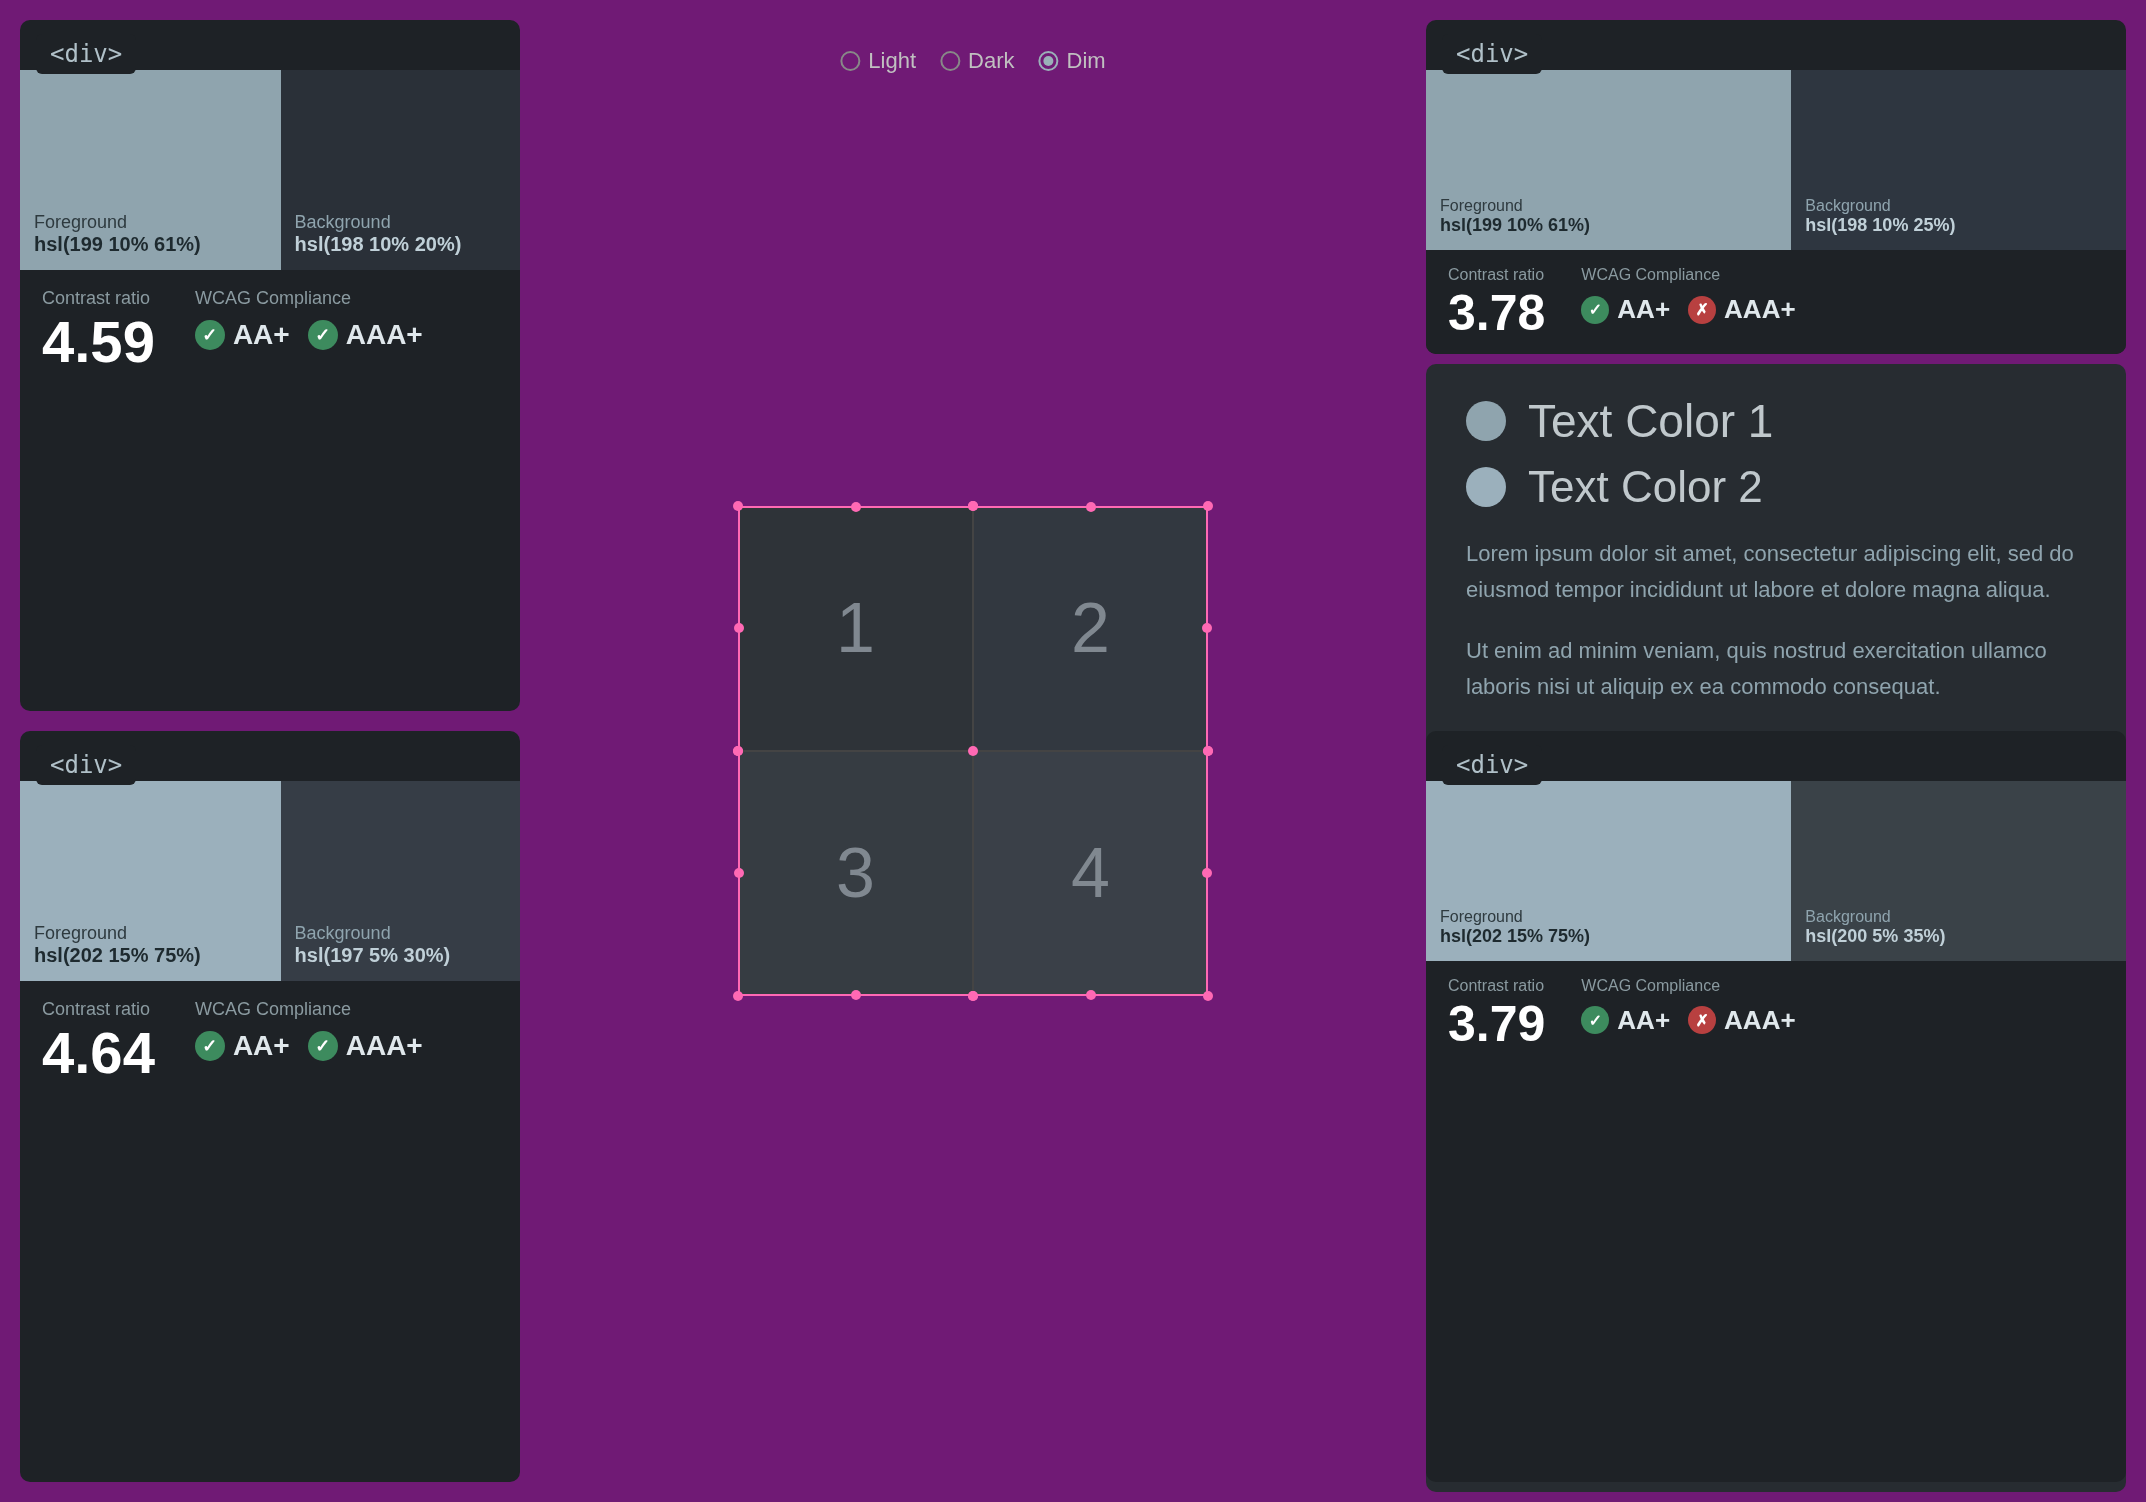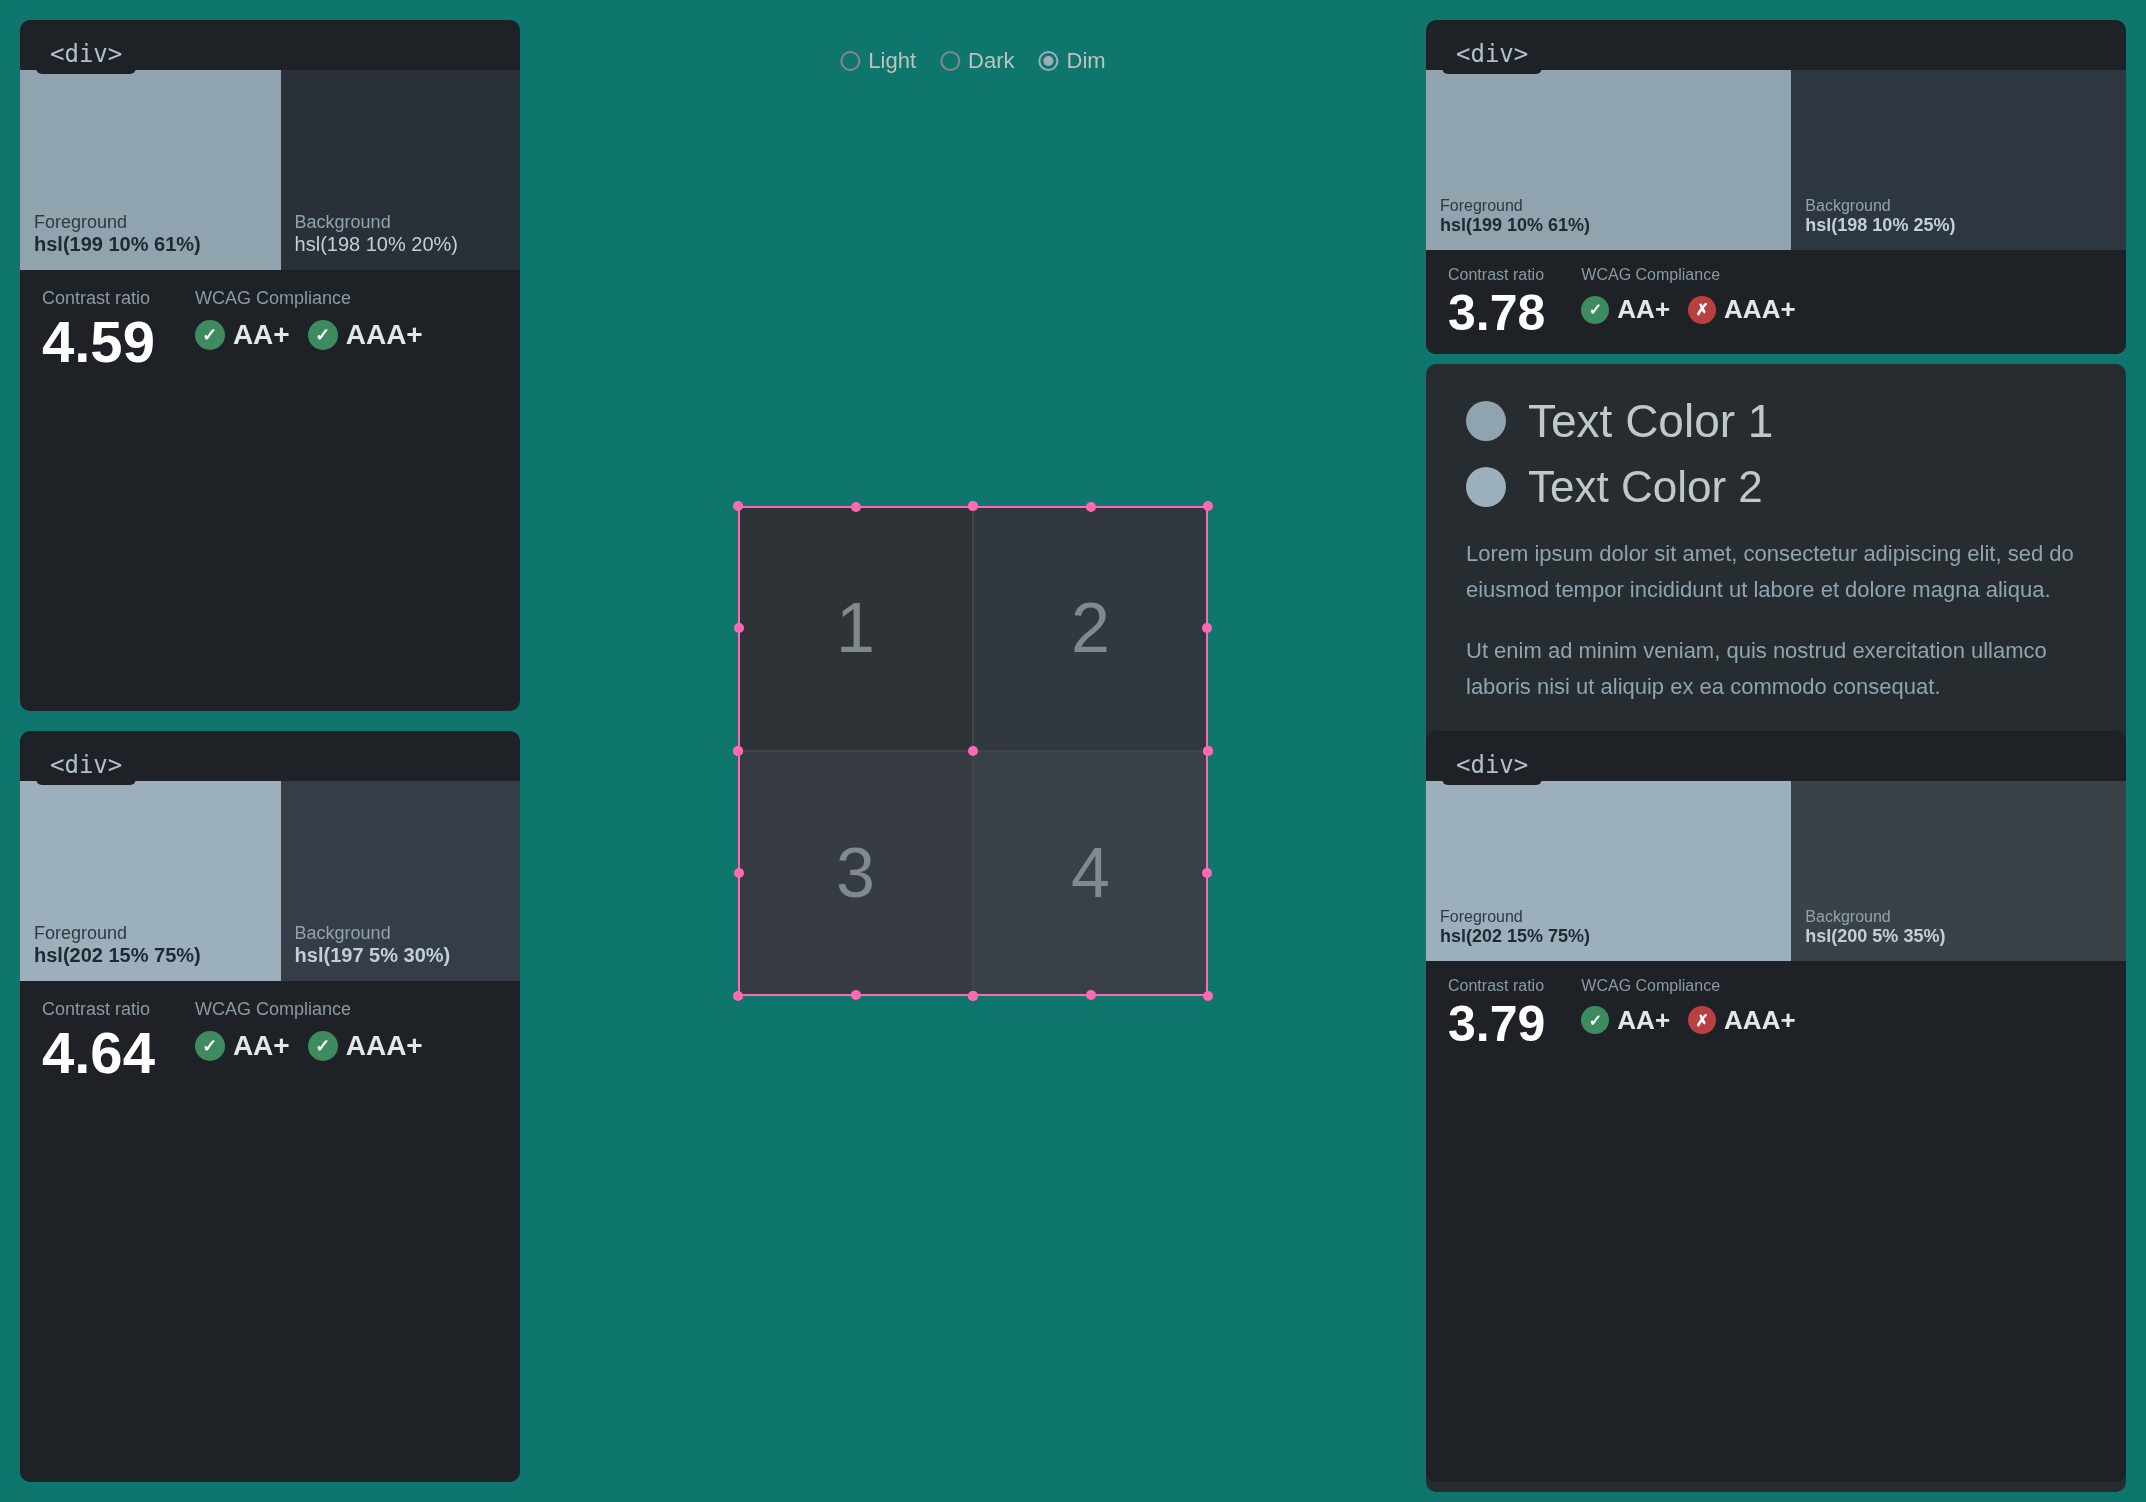--- a/index.html
+++ b/index.html
@@ -9,32 +9,32 @@
       color: #e0e0e0;
       width: 2146px;
       height: 1502px;
       overflow: hidden;
       position: relative;
     }
   </style>
 </head>
 <body>
 
-<div style="display:grid; grid-template-columns:530px 1fr 730px; grid-template-rows: 48% 52%; width:2146px; height:1502px; background:#0f766e;">
+<div style="display:grid; grid-template-columns:530px 1fr 730px; grid-template-rows: 48% 52%; width:2146px; height:1502px; background:#701a75;">
 
   <div style="margin:20px 10px 10px 20px; background:#1e2226; border-radius:10px; overflow:hidden; position:relative;">
     <div style="position:absolute;top:14px;left:16px;font-family:monospace;font-size:24px;color:#b0c0c8;background:#1e2226;padding:6px 14px;border-radius:6px;z-index:10;">&lt;div&gt;</div>
     <div style="display:flex;height:200px;margin-top:50px;">
       <div style="flex:1.1;background:#8fa4ae;display:flex;flex-direction:column;justify-content:flex-end;padding:14px;">
         <div style="font-size:18px;color:#2e3a3f;">Foreground</div>
         <div style="font-size:20px;color:#1e2a2f;font-weight:600;">hsl(199 10% 61%)</div>
       </div>
       <div style="flex:1;background:#2a3038;display:flex;flex-direction:column;justify-content:flex-end;padding:14px;">
         <div style="font-size:18px;color:#8fa4ae;">Background</div>
-        <div style="font-size:20px;color:#c0d0d8;font-weight:400;">hsl(198 10% 20%)</div>
+        <div style="font-size:20px;color:#c0d0d8;font-weight:700;">hsl(198 10% 20%)</div>
       </div>
     </div>
     <div style="background:#1e2226;padding:18px 22px;display:flex;gap:40px;align-items:flex-start;">
       <div>
         <div style="font-size:18px;color:#8a9aa0;margin-bottom:4px;">Contrast ratio</div>
         <div style="font-size:58px;font-weight:700;color:#ffffff;line-height:1;">4.59</div>
       </div>
       <div>
         <div style="font-size:18px;color:#8a9aa0;margin-bottom:10px;">WCAG Compliance</div>
         <div style="display:flex;gap:18px;align-items:center;">

